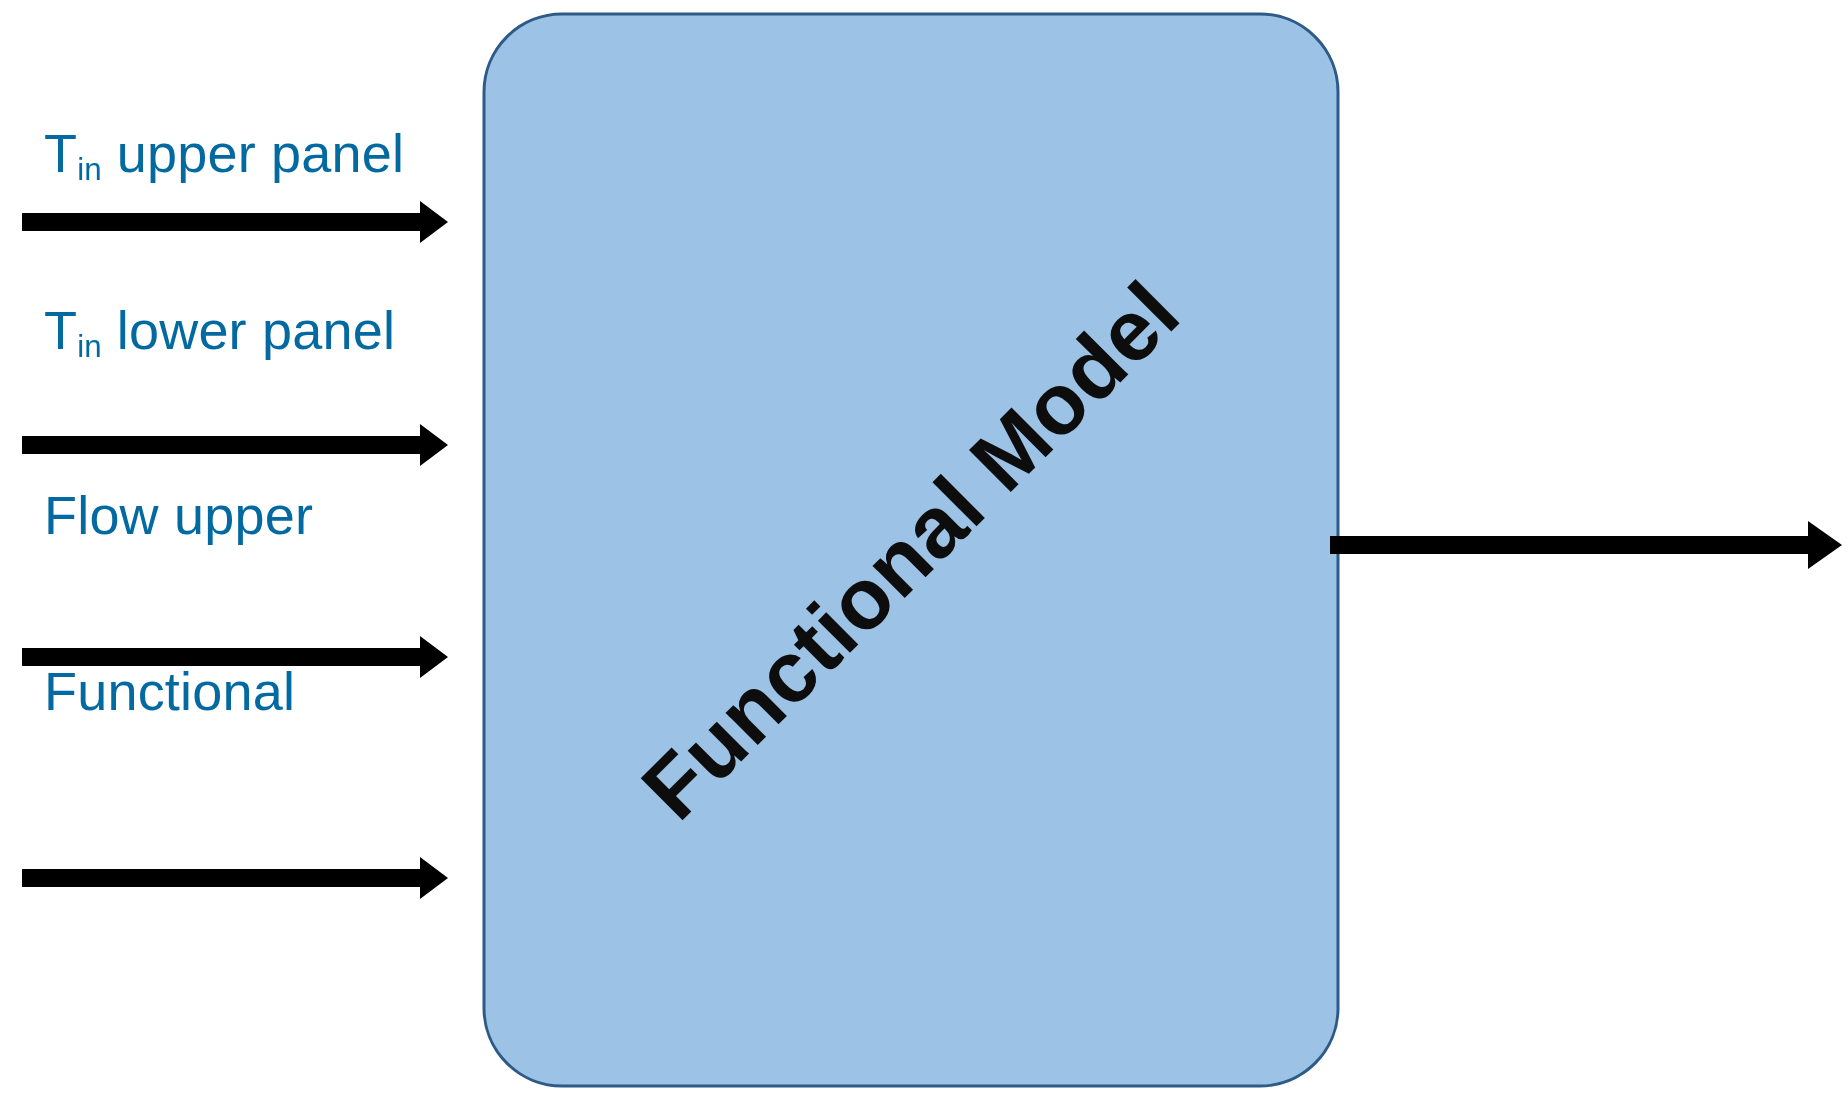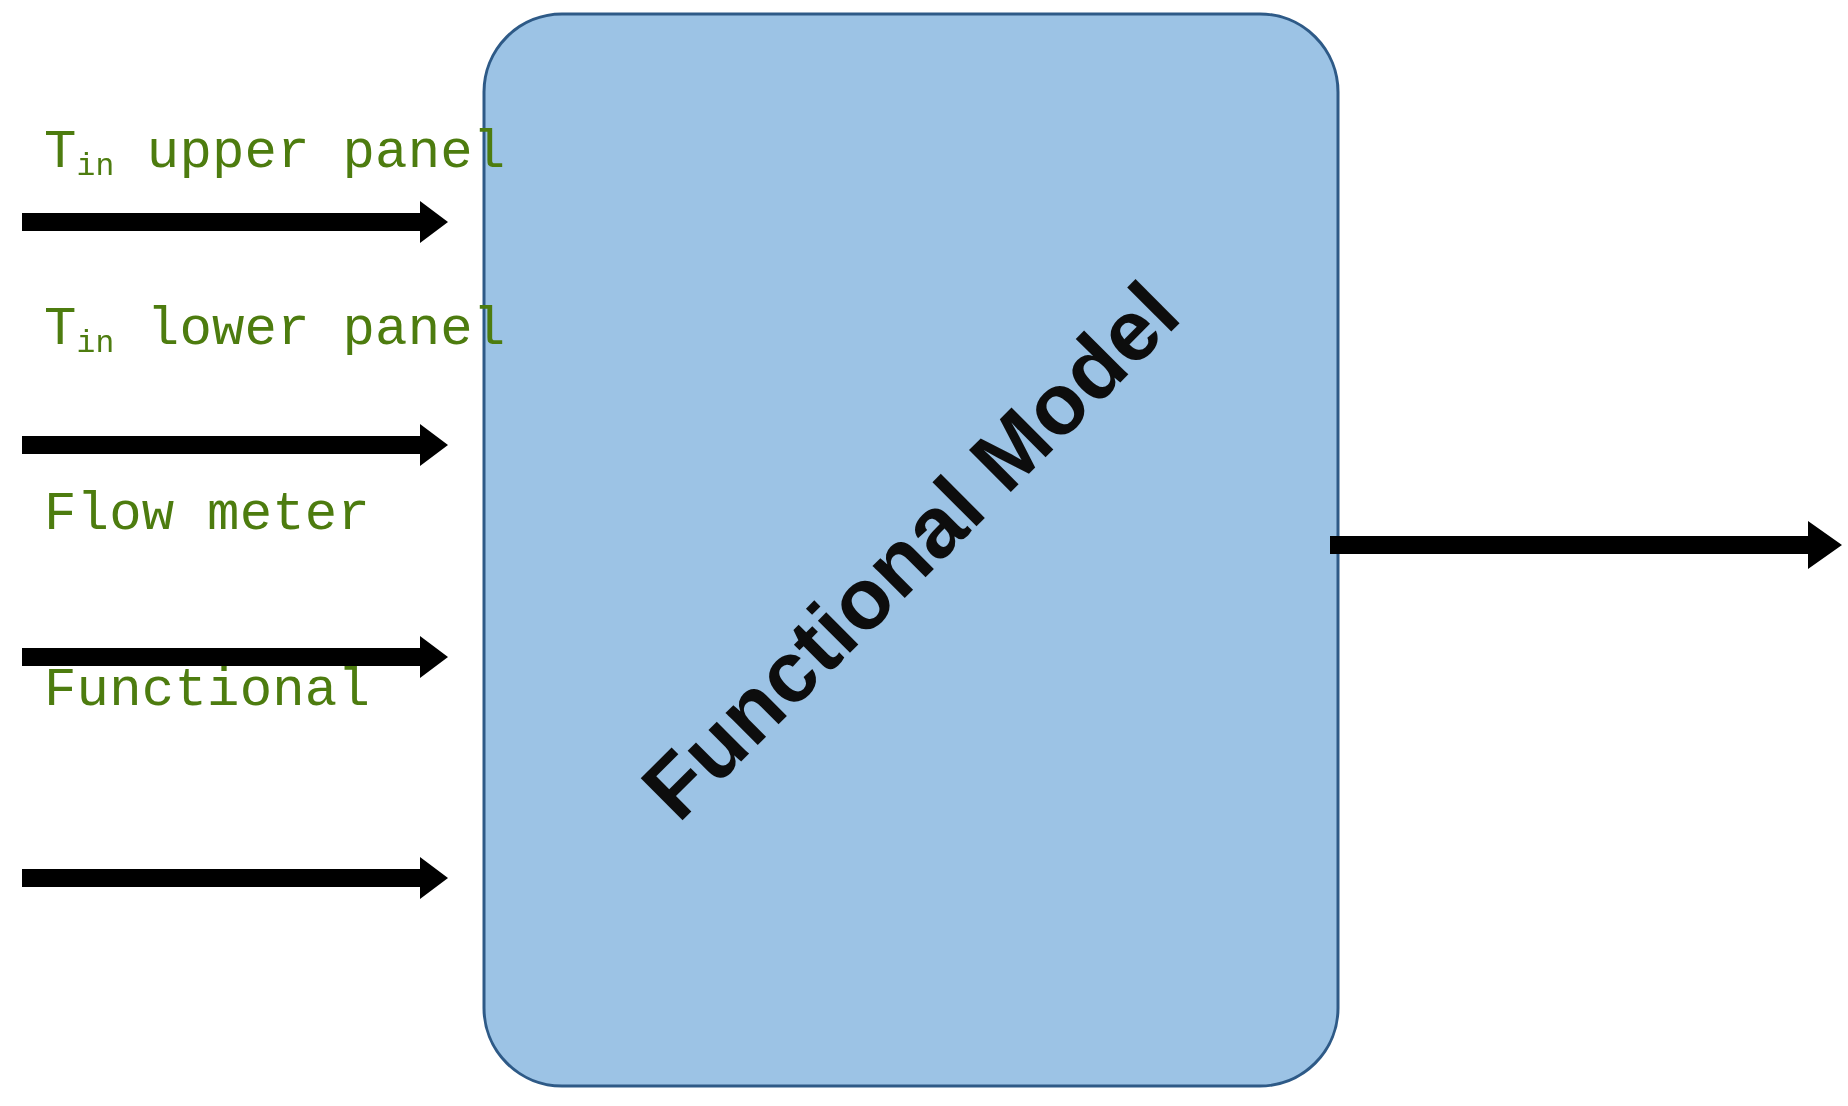--- a/index.html
+++ b/index.html
@@ -20,24 +20,24 @@
   }
   .diagram-svg {
     position: absolute;
     left: 0;
     top: 0;
     width: 1848px;
     height: 1106px;
   }
   .io-label {
     position: absolute;
-    font-family: Liberation Mono, monospace;
+    font-family: Liberation Sans, sans-serif;
     font-size: 54px;
     font-weight: 400;
-    color: #4d7c0f;
+    color: #0369a1;
     white-space: nowrap;
     line-height: 1;
     letter-spacing: 0.2px;
   }
   .io-label sub {
     font-size: 0.58em;
     vertical-align: baseline;
     position: relative;
     top: 0.26em;
     letter-spacing: 0;
@@ -99,21 +99,21 @@
 
   <div class="io-label" style="left:44px; top:126px;">
     <span>T</span><sub>in</sub><span> upper panel</span>
   </div>
 
   <div class="io-label" style="left:44px; top:303px;">
     <span>T</span><sub>in</sub><span> lower panel</span>
   </div>
 
   <div class="io-label" style="left:44px; top:488px;">
-    <span>Flow meter</span>
+    <span>Flow upper</span>
   </div>
 
   <div class="io-label" style="left:44px; top:664px;">
     <span>Functional</span>
   </div>
 
 
 </div>
 
 </body></html>

